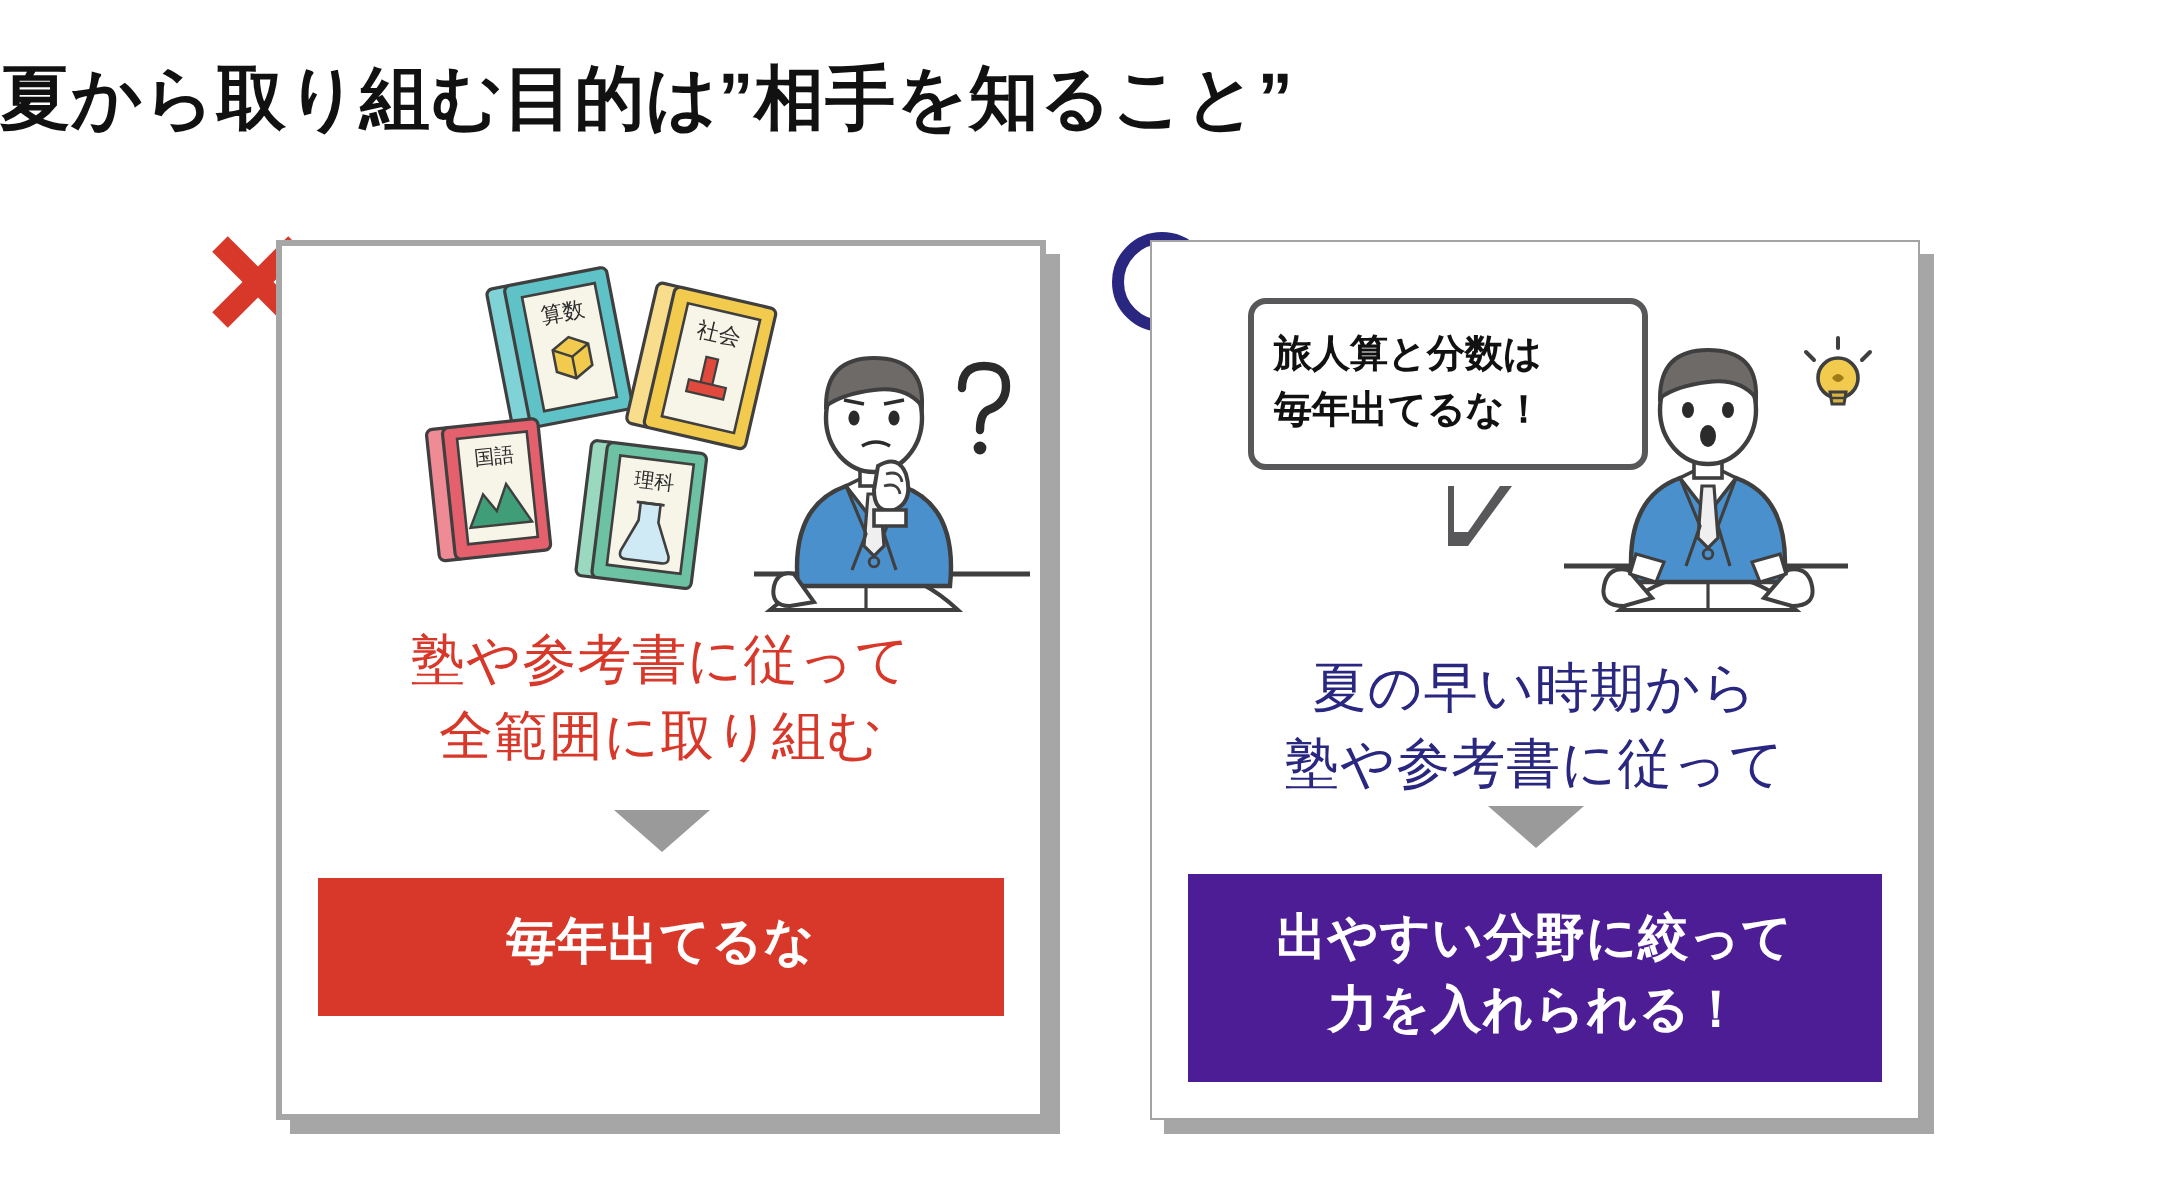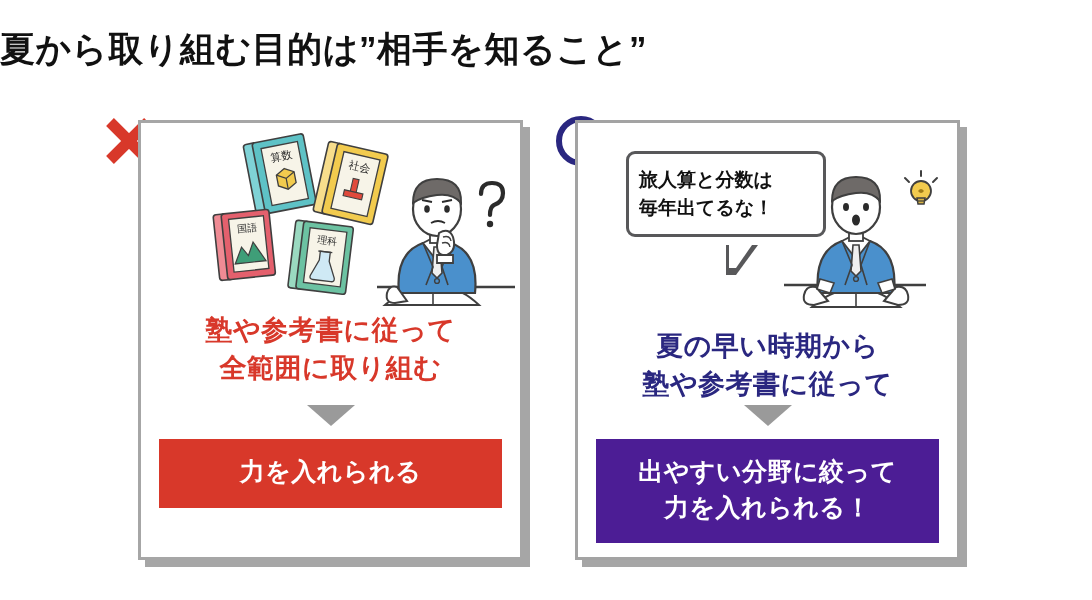--- a/index.html
+++ b/index.html
@@ -33,21 +33,21 @@
   .panel {
     position: absolute;
     top: 120px;
     width: 385px;
     height: 440px;
     background: #ffffff;
     box-sizing: border-box;
     box-shadow: 7px 7px 0 0 #a6a6a6;
   }
   .panel-left  { left: 138px; border: 3px solid #a6a6a6; }
-  .panel-right { left: 575px; border: 3px solid #a3a3a3; }
+  .panel-right { left: 575px; border: 1px solid #a3a3a3; }
 
   
   .mark {
     position: absolute;
     top: 112px;
     width: 58px;
     height: 58px;
   }
   .mark-cross { left: 100px; }
   .mark-circle{ left: 552px; }
@@ -62,21 +62,21 @@
   }
 
   
   .headline {
     position: absolute;
     left: 0;
     top: 188px;
     width: 100%;
     text-align: center;
     font-size: 27px;
-    font-weight: bold;
+    font-weight: normal;
     line-height: 1.42;
     letter-spacing: 0.5px;
   }
   .headline-red  { color: #d8382a; }
   .headline-navy { color: #2a2780; margin-top: 16px; }
 
   
   .arrow {
     position: absolute;
     left: 50%;
@@ -264,21 +264,21 @@
   </div>
 
   <div class="headline headline-red">
     <span>塾や参考書に従って</span><br>
     <span>全範囲に取り組む</span>
   </div>
 
   <div class="arrow"></div>
 
   <div class="result result-red">
-    <span>力を入れられる</span><br>
+    <span>毎年出てるな</span><br>
   </div>
 </div>
 
 <div class="mark mark-circle">
   <svg width="58" height="58" viewBox="0 0 58 58" aria-hidden="true">
     <circle cx="29" cy="29" r="22" fill="none" stroke="#2a2780" stroke-width="6"></circle>
   </svg>
   <span class="sr-only">○</span>
 </div>
 

